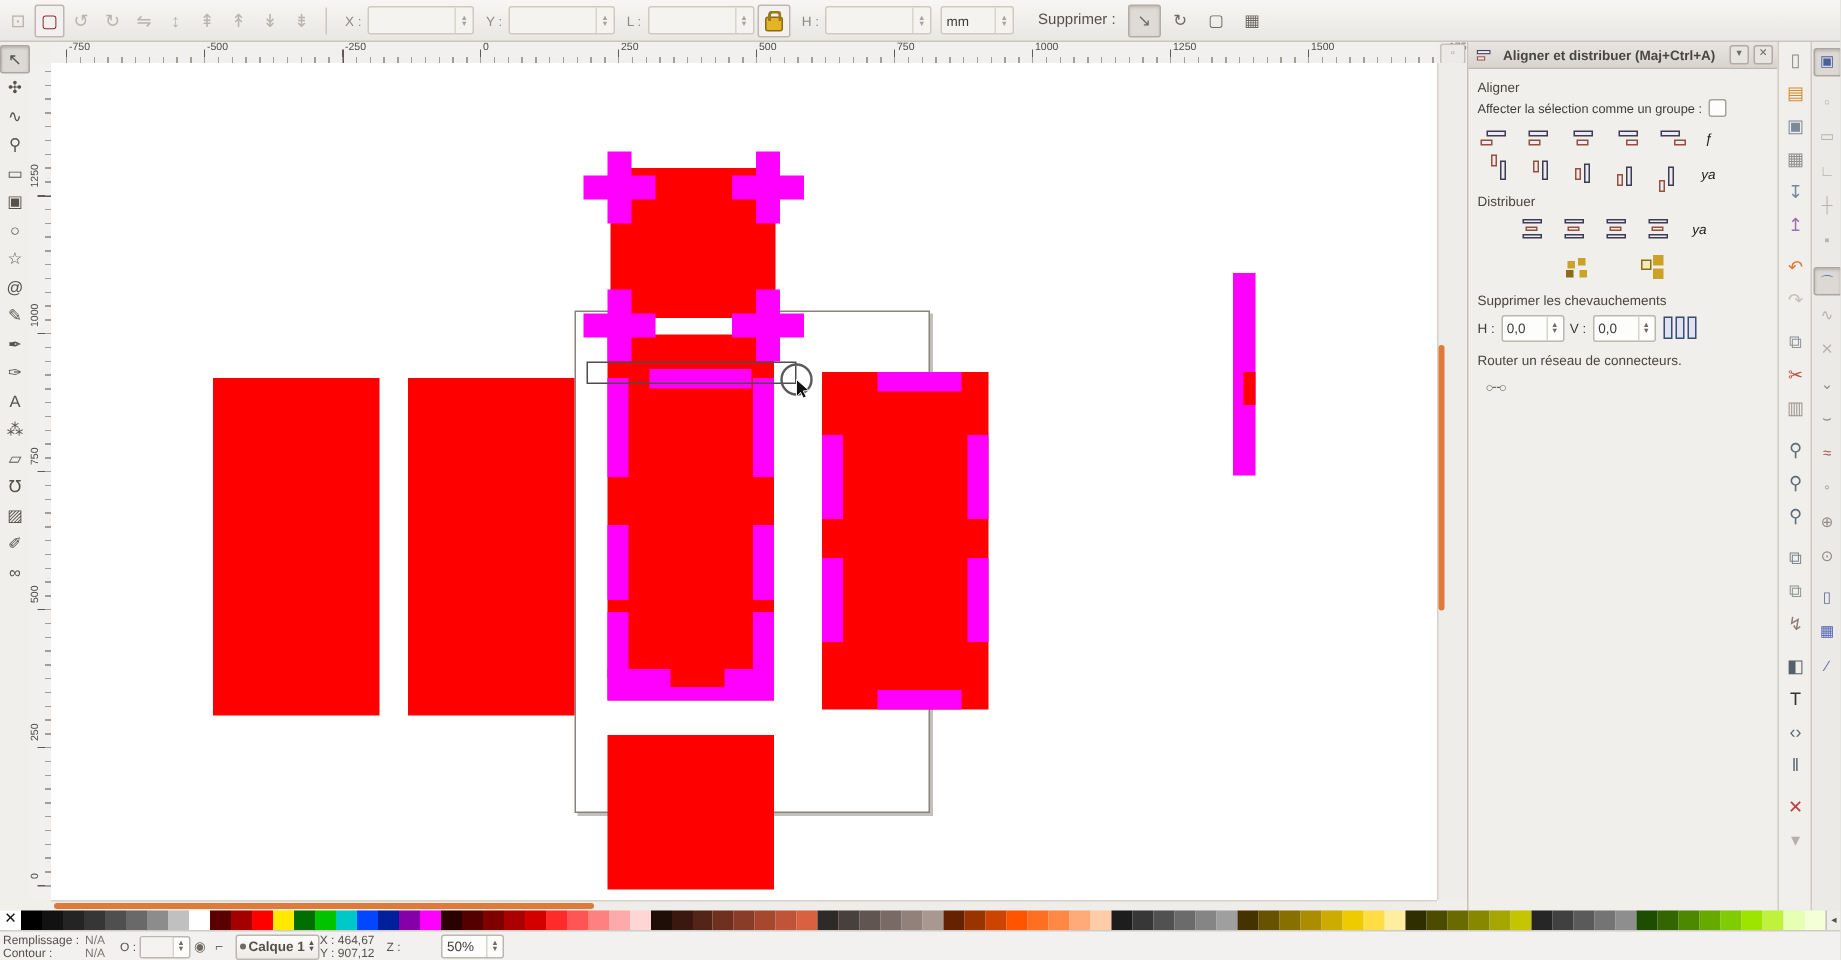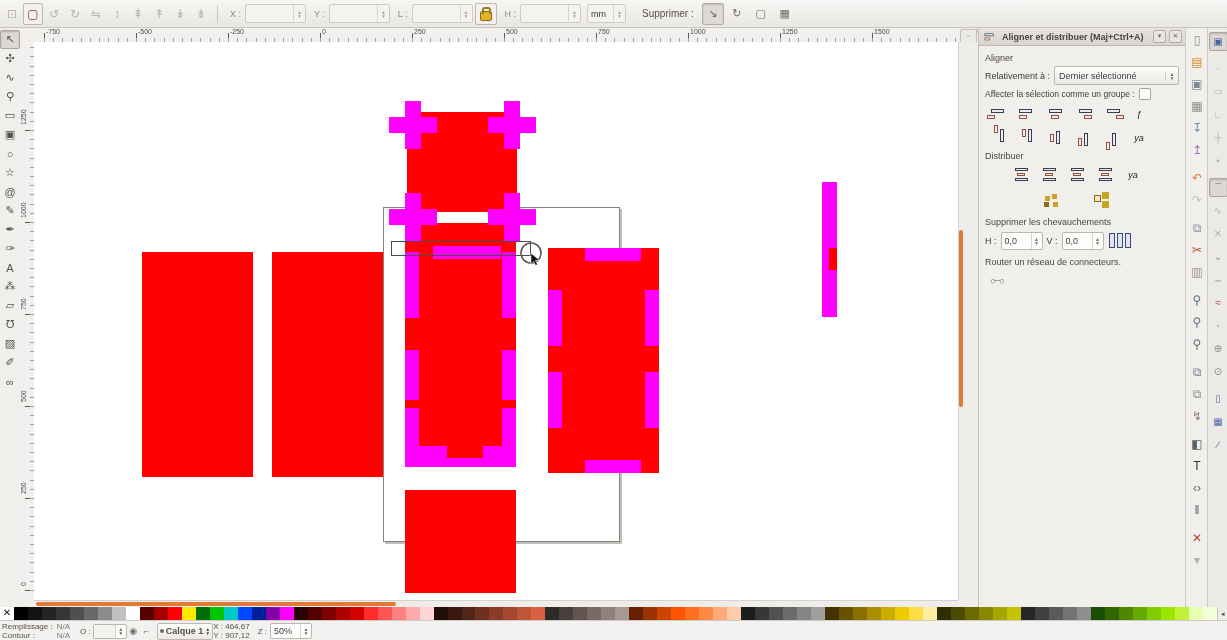--- a/index.html
+++ b/index.html
@@ -3,21 +3,21 @@
 <meta charset="utf-8">
 <style>
   html,body{margin:0;padding:0;background:#d8d4cf;}
   #app{position:relative;width:1227px;height:640px;background:#f0efeb;font-family:"Liberation Sans","DejaVu Sans",sans-serif;color:#3c3c3c;overflow:hidden;}
   
   #topbar{position:absolute;left:0;top:0;width:1227px;height:28px;background:linear-gradient(#f7f6f4,#e9e7e3);border-bottom:1px solid #c9c5bf;display:flex;align-items:center;gap:2px;padding-left:2px;box-sizing:border-box;}
   .tbico{width:18px;height:20px;display:flex;align-items:center;justify-content:center;font-size:12px;color:#b9b4ae;border:1px solid transparent;border-radius:2px;}
   .tbico.framed{border-color:#bdb8b2;background:#f2f1ef;color:#8b2e2e;}
   .tbsep{width:1px;height:18px;background:#ccc7c1;margin:0 4px;}
   .fldlab{font-size:9px;color:#8d8983;margin:0 2px 0 6px;}
-  .spinfld{display:flex;align-items:stretch;height:17px;border:1px solid #cfcac3;background:#f4f3f0;border-radius:2px;}
+  .spinfld{display:flex;align-items:stretch;height:17px;border:1px solid #cfcac3;background:#f4f3f0;border-radius:2px;gap:10px;}
   .spinfld .val{width:44px;font-size:9px;color:#9a958f;display:flex;align-items:center;padding-left:3px;}
   .spinfld .val.dark{color:#3c3c3c;}
   .spinfld .arr{width:11px;display:flex;flex-direction:column;align-items:center;justify-content:center;font-size:5px;color:#a8a39d;border-left:1px solid #d8d4ce;line-height:4px;}
   .lockbtn{width:20px;height:20px;border:1px solid #bdb8b2;border-radius:2px;background:#f2f1ef;display:flex;align-items:center;justify-content:center;}
   .padlock{width:10px;height:8px;background:#e3b426;border:1px solid #8a6a10;border-radius:2px;position:relative;margin-top:4px;}
   .padlock:before{content:"";position:absolute;left:1px;top:-5px;width:5px;height:5px;border:2px solid #9a7a1a;border-bottom:none;border-radius:3px 3px 0 0;}
   .toggle4{width:20px;height:20px;border:1px solid transparent;border-radius:2px;display:flex;align-items:center;justify-content:center;font-size:11px;color:#6f6a64;}
   .toggle4.on{border-color:#b1aca5;background:#dedad5;box-shadow:inset 0 1px 2px rgba(0,0,0,.15);}
   
   #hruler{position:absolute;left:34px;top:28px;width:924px;height:14px;background-color:#f1f0ee;border-bottom:1px solid #c2bdb7;
@@ -292,27 +292,20 @@
       <span class="aic v-l" style="transform:scale(.7);">
           <i class="b1"></i>
           <i class="b2"></i>
         </span>
       <span class="t">Aligner et distribuer (Maj+Ctrl+A)</span>
       <span class="wbtn">▾</span>
       <span class="wbtn">✕</span>
     </div>
     <div class="pbody">
       <div class="seclab">Aligner</div>
-      <div class="rowflex">
-        <span>Relativement à :</span>
-        <span class="combo">
-          <span class="cv">Dernier sélectionné</span>
-            <span class="arr">▲<br>▼</span>
-        </span>
-      </div>
       <div class="rowflex" style="font-size:8.5px;">
         <span>Affecter la sélection comme un groupe :</span>
         <span class="chk"></span>
       </div>
       <div id="align-row1" class="icongrid">
           <div class="agbtn">
             <span class="aic v-lo">
               <i class="b1"></i>
               <i class="b2"></i>
             </span>
@@ -690,20 +683,20 @@
       <span style="width:4px;height:4px;background:#6f6a64;border-radius:50%;"></span>
       <span style="font-size:9px;font-weight:bold;">Calque 1</span>
       <span style="font-size:5px;line-height:4px;">▲<br>▼</span>
     </span>
     <span class="fs2" style="text-align:right;">
       <span><span>X :</span> <span>464,67</span></span>
       <span><span>Y :</span> <span>907,12</span></span>
     </span>
     <span class="xyz">
       <span>Z :</span>
-      <span class="smallspin" style="height:14px;">
+      <span class="smallspin" style="height:14px;margin-left:24px;">
           <span class="val">50%</span>
           <span class="arr">▲<br>▼</span>
         </span>
     </span>
   </div>
 
 </div>
 
 </body></html>

